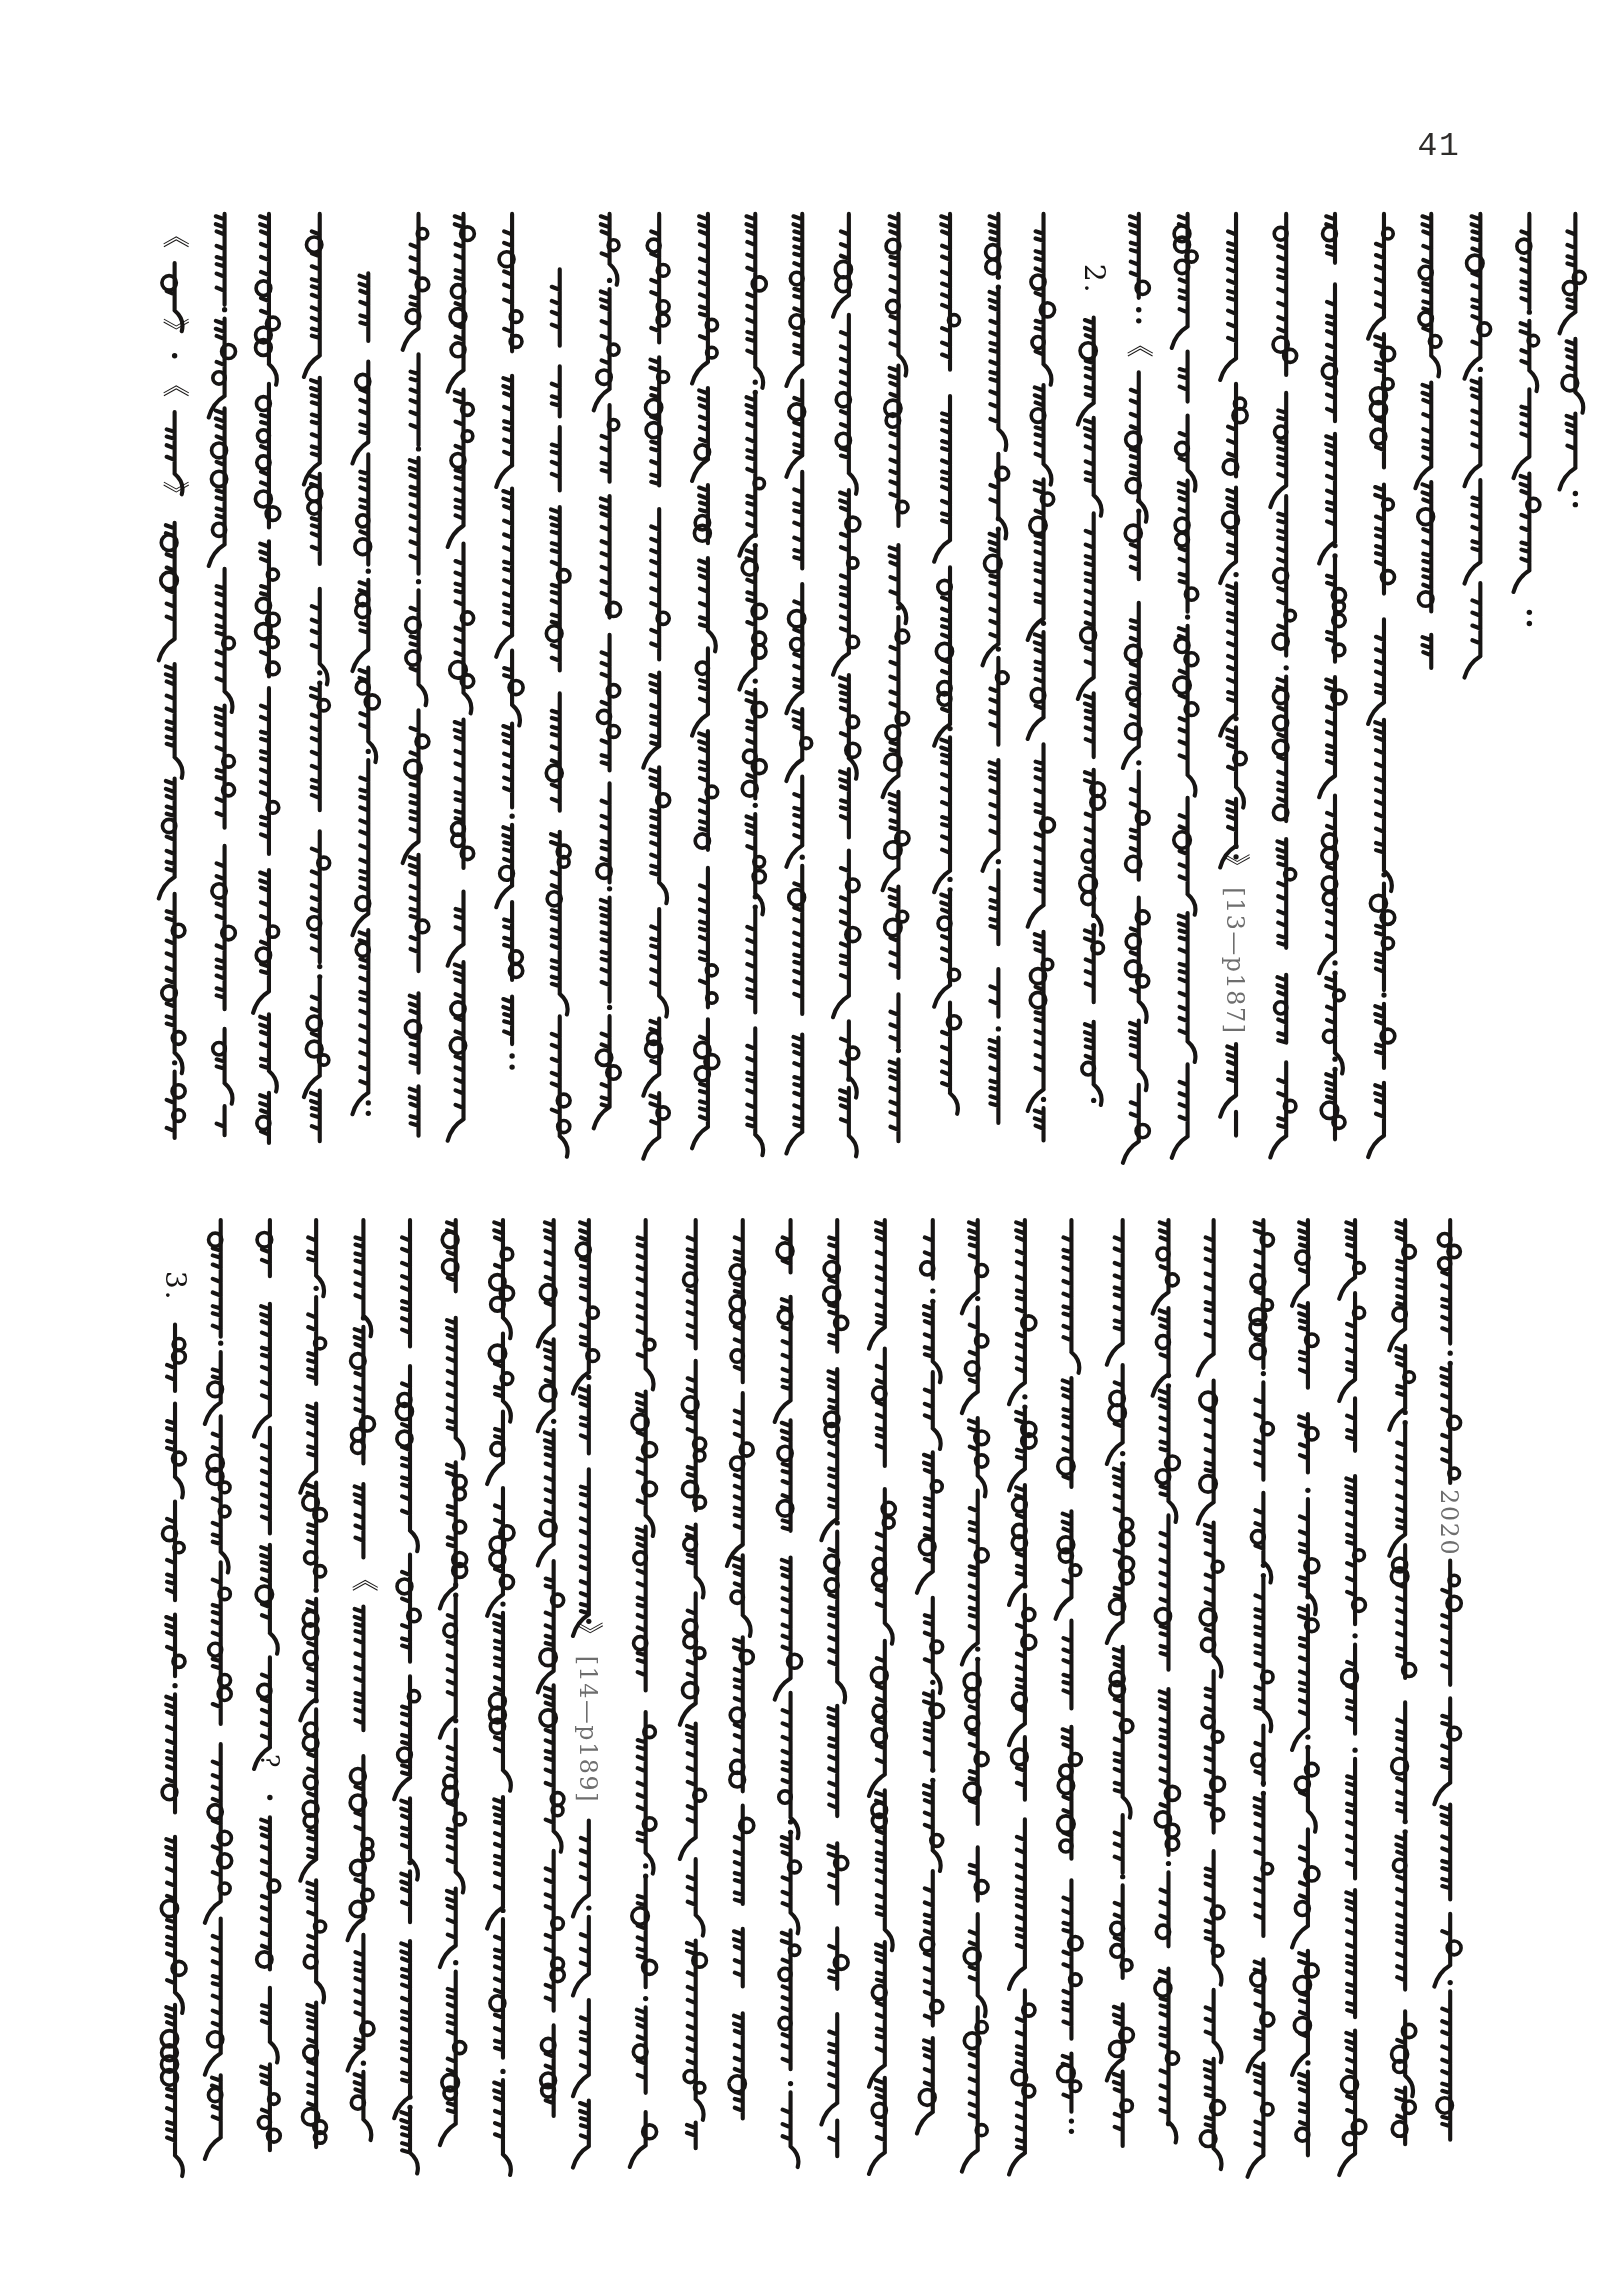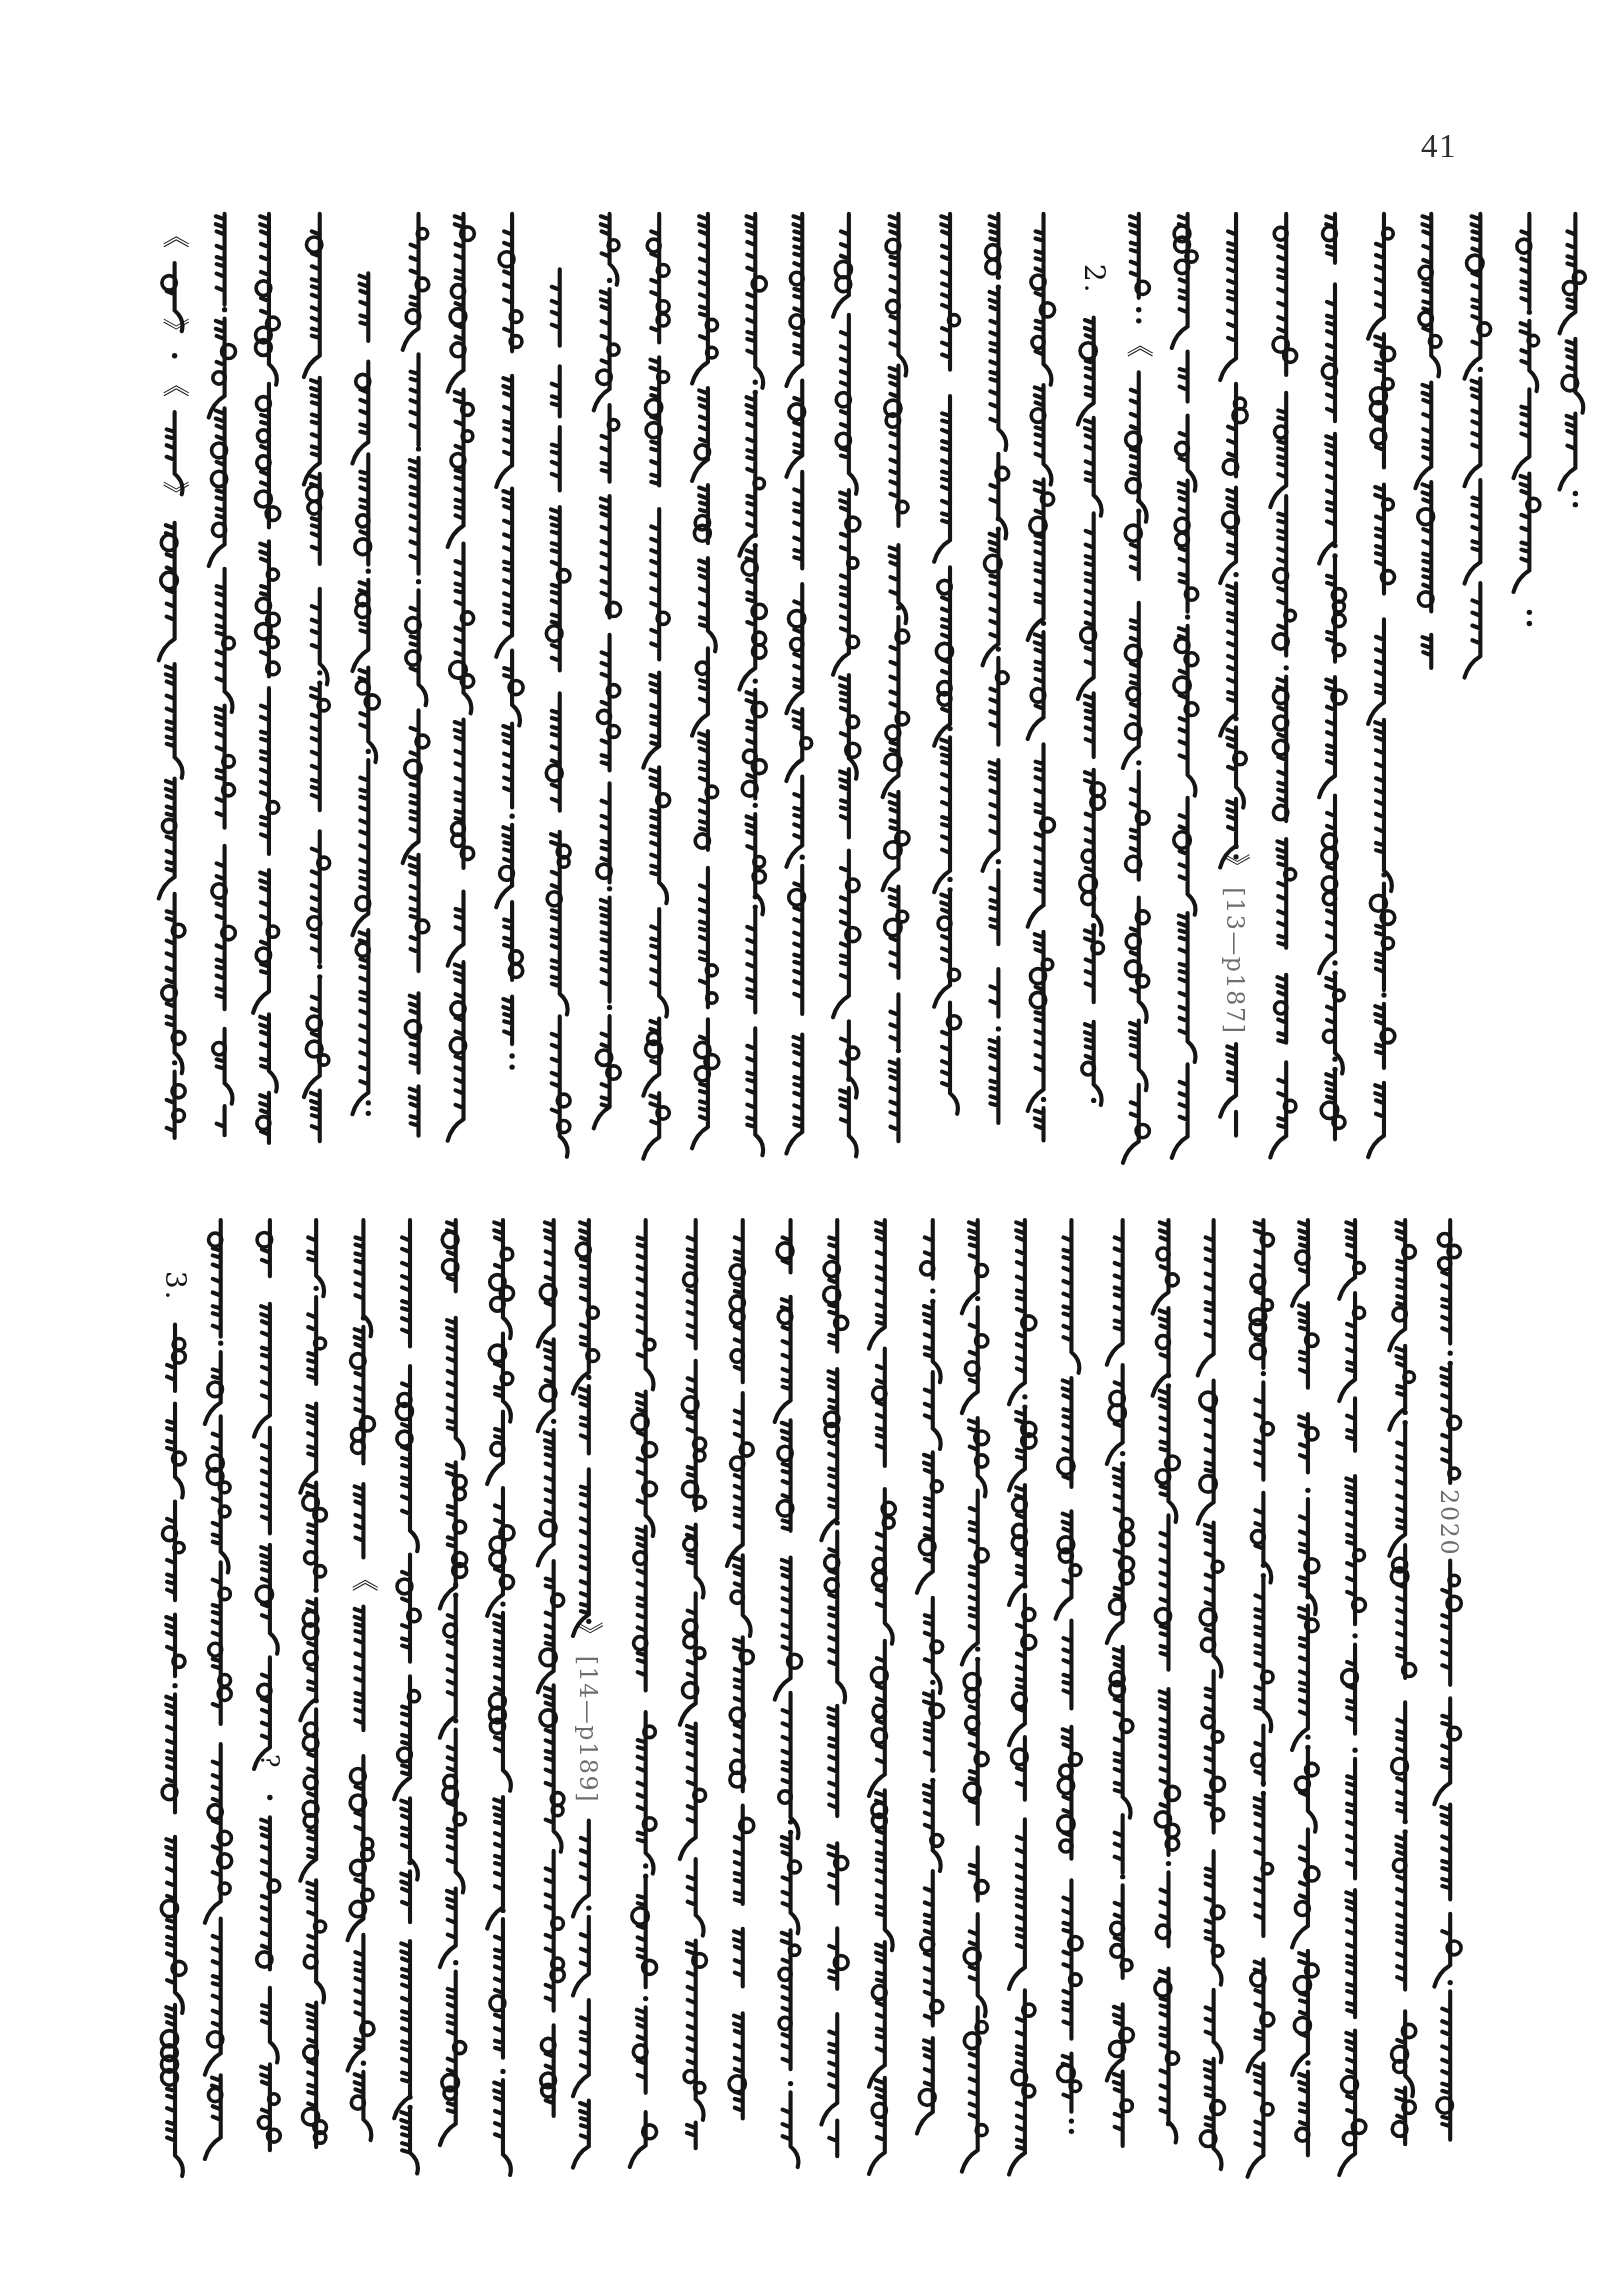--- a/index.html
+++ b/index.html
@@ -11,21 +11,21 @@
     font-family:"DejaVu Serif", serif;
   }
   .page-number{
     position:absolute;
     left:1415px;top:128px;
     width:48px;
     text-align:center;
     font-size:33px;
     color:#2e2c2a;
     letter-spacing:1.6px;
-    font-family:Liberation Serif, serif;
+    font-family:Liberation Mono, monospace;
   }
   svg.script{position:absolute;left:0;top:0;}
 </style>
 </head>
 <body>
 
 <div class="page">
   <div class="page-number">41</div>
   <svg class="script" width="1623" height="2295" viewBox="0 0 2048 2897" xmlns="http://www.w3.org/2000/svg">
       <g>

